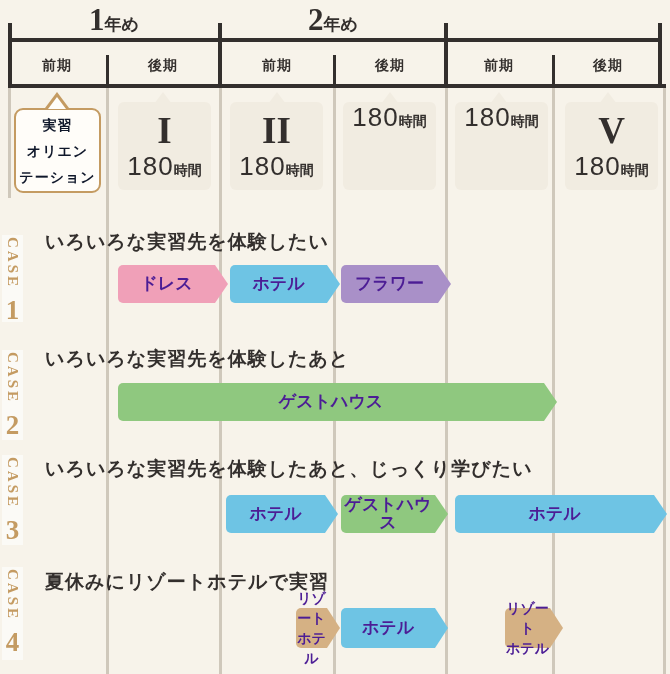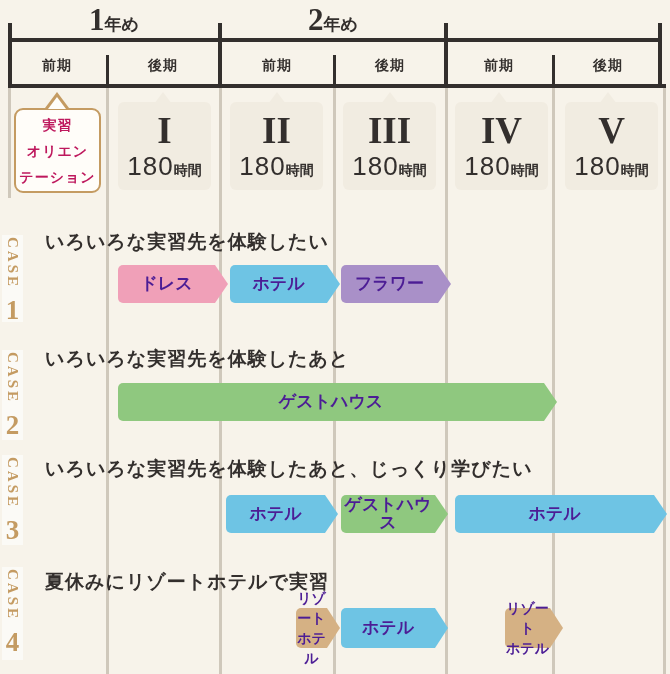--- a/index.html
+++ b/index.html
@@ -30,21 +30,21 @@
          border-left:12px solid transparent; border-right:12px solid transparent;
          border-bottom:16px solid #f1ece1; }
   .ptr.outlined { border-bottom-color:#c49b62; }
   .ptr.outlined::after { content:""; position:absolute; left:-9px; top:4.5px; width:0; height:0;
          border-left:9px solid transparent; border-right:9px solid transparent;
          border-bottom:12px solid #fffdf9; }
 
   .ori-box { position:absolute; left:14px; top:108px; width:87px; height:85px;
              background:#fffdf9; border:2px solid #c49b62; border-radius:9px; z-index:1;
              display:flex; flex-direction:column; justify-content:center; align-items:center;
-             color:#be185d; font-size:14px; font-weight:600; line-height:26px; letter-spacing:1px; }
+             color:#0f172a; font-size:14px; font-weight:600; line-height:26px; letter-spacing:1px; }
   .int-box { position:absolute; top:102px; width:93px; height:88px; background:#f1ece1;
              border-radius:6px; z-index:1; text-align:center; }
   .int-box .numeral { display:block; margin-top:9px; font-family:"Liberation Serif", serif;
              font-size:37px; font-weight:600; line-height:40px; }
   .int-box .hours { font-size:26px; letter-spacing:1px; }
   .int-box .unit  { font-size:14px; font-weight:600; }
 
   
   .case-strip { position:absolute; left:2px; width:21px; background:rgba(255,255,255,0.55);
                 display:flex; flex-direction:column; align-items:center; z-index:1;
@@ -125,25 +125,23 @@
 
   <div class="int-box" style="left:118px">
     <span class="numeral">I</span>
     <span class="hours">180</span><span class="unit">時間</span>
   </div>
   <div class="int-box" style="left:230px">
     <span class="numeral">II</span>
     <span class="hours">180</span><span class="unit">時間</span>
   </div>
   <div class="int-box" style="left:343px">
-    <span class="numeral">III</span>
     <span class="hours">180</span><span class="unit">時間</span>
   </div>
   <div class="int-box" style="left:455px">
-    <span class="numeral">IV</span>
     <span class="hours">180</span><span class="unit">時間</span>
   </div>
   <div class="int-box" style="left:565px">
     <span class="numeral">V</span>
     <span class="hours">180</span><span class="unit">時間</span>
   </div>
 
   <div class="case-strip" style="top:235px; height:87px">
     <span class="case-word">CASE</span>
     <span class="case-num">1</span>

